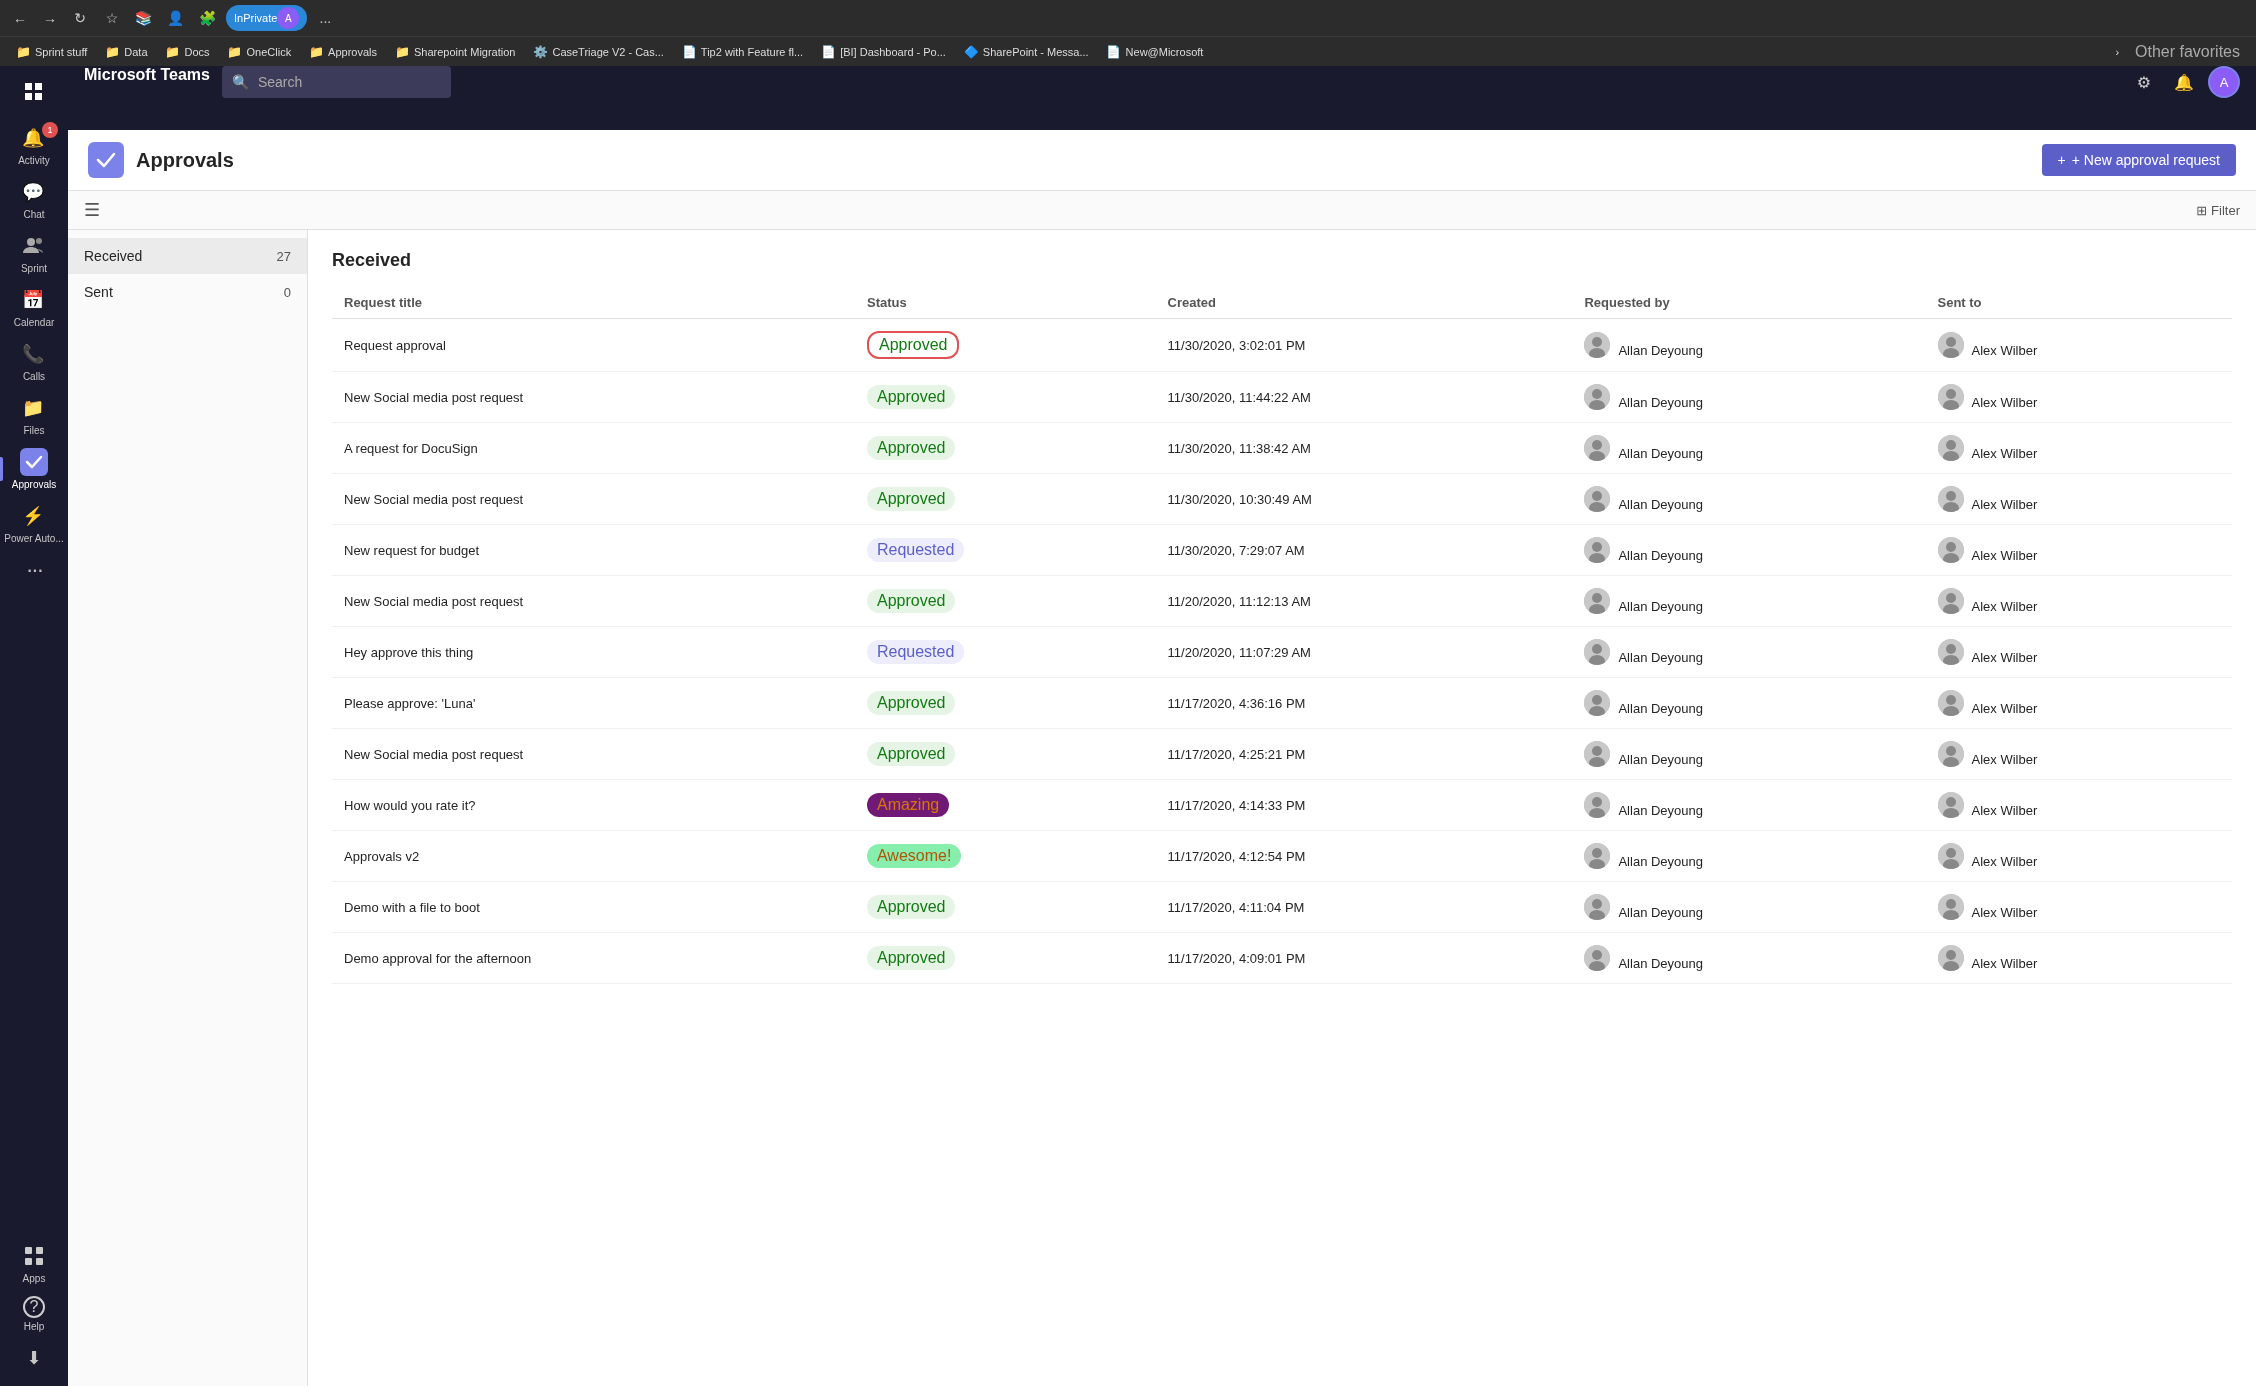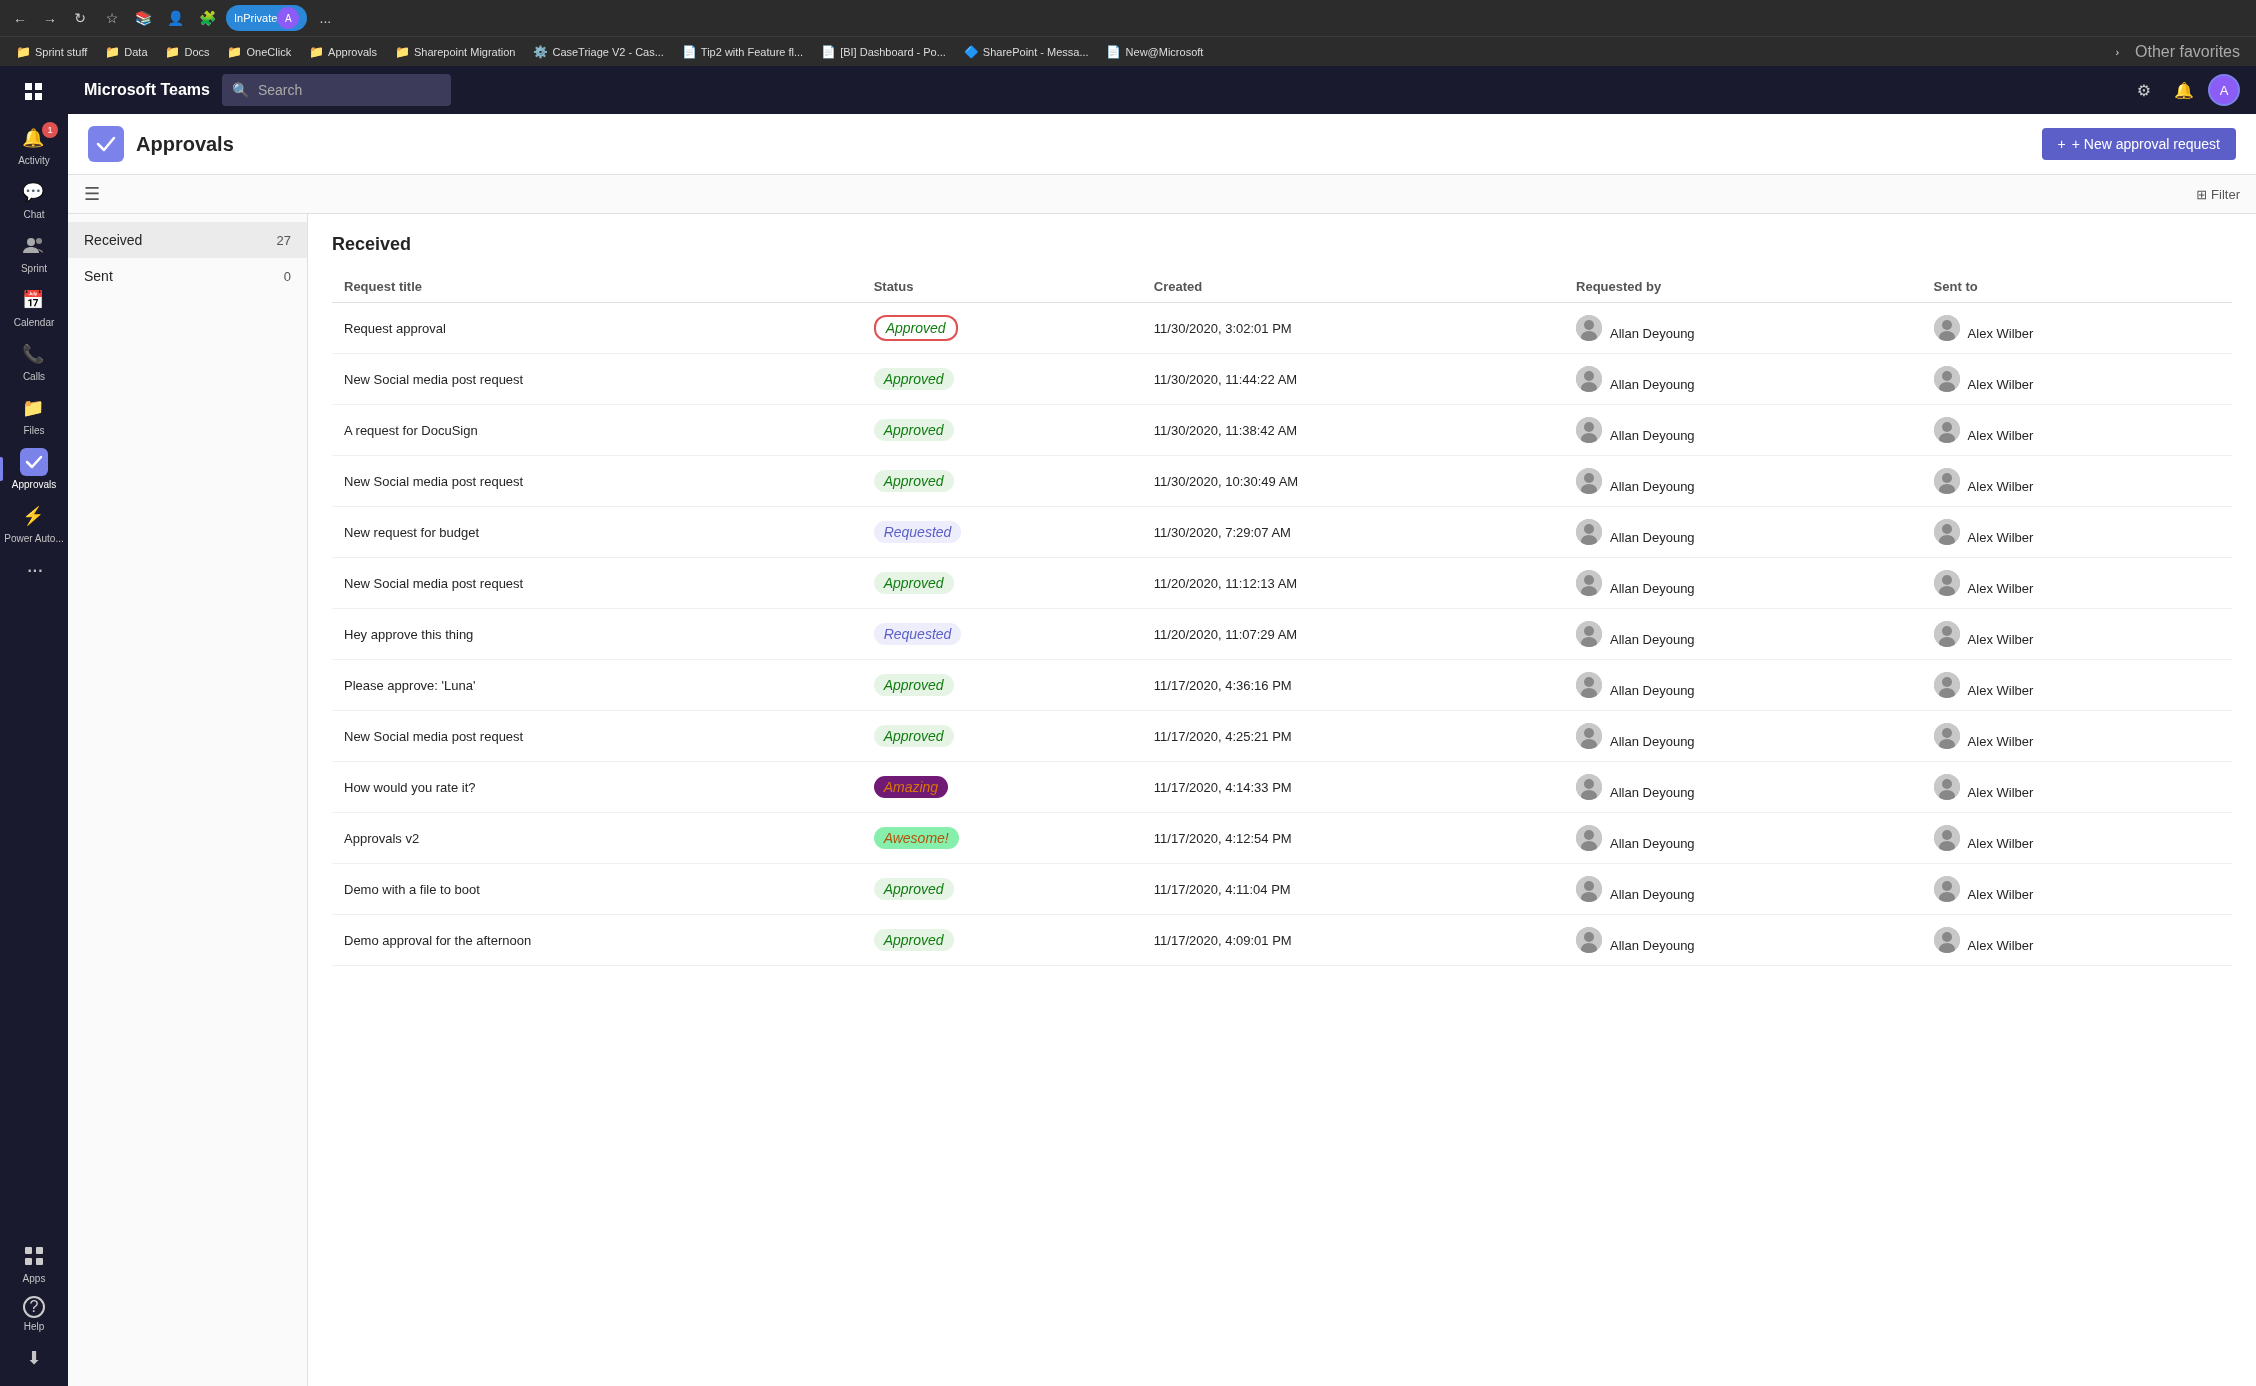--- a/index.html
+++ b/index.html
@@ -166,23 +166,23 @@
       flex: 1;
       display: flex;
       flex-direction: column;
       overflow: hidden;
       background: #fff;
     }
 
     
     .teams-topbar {
       background: #1a1a2e;
-      height: 48px;
-      display: flex;
-      align-items: center;
+      height: 64px;
+      display: flex;
+      align-items: flex-start;
       padding: 0 16px;
       flex-shrink: 0;
       gap: 12px;
     }
     .teams-logo {
       color: #fff;
       font-weight: 700;
       font-size: 16px;
       white-space: nowrap;
     }
@@ -356,23 +356,22 @@
       font-size: 13px;
       color: #252525;
       border-bottom: 1px solid #f0f0f0;
       vertical-align: middle;
     }
 
     .status-badge {
       display: inline-block;
       padding: 3px 10px;
       border-radius: 12px;
-      font-size: 14px;
+      font-size: 16px;
       font-weight: 500;
-      font-style: italic;
     }
     .status-approved {
       color: #107c10;
       background: #e6f4e6;
     }
     .status-approved-bordered {
       color: #107c10;
       background: #fff;
       border: 2px solid #e05252;
     }

